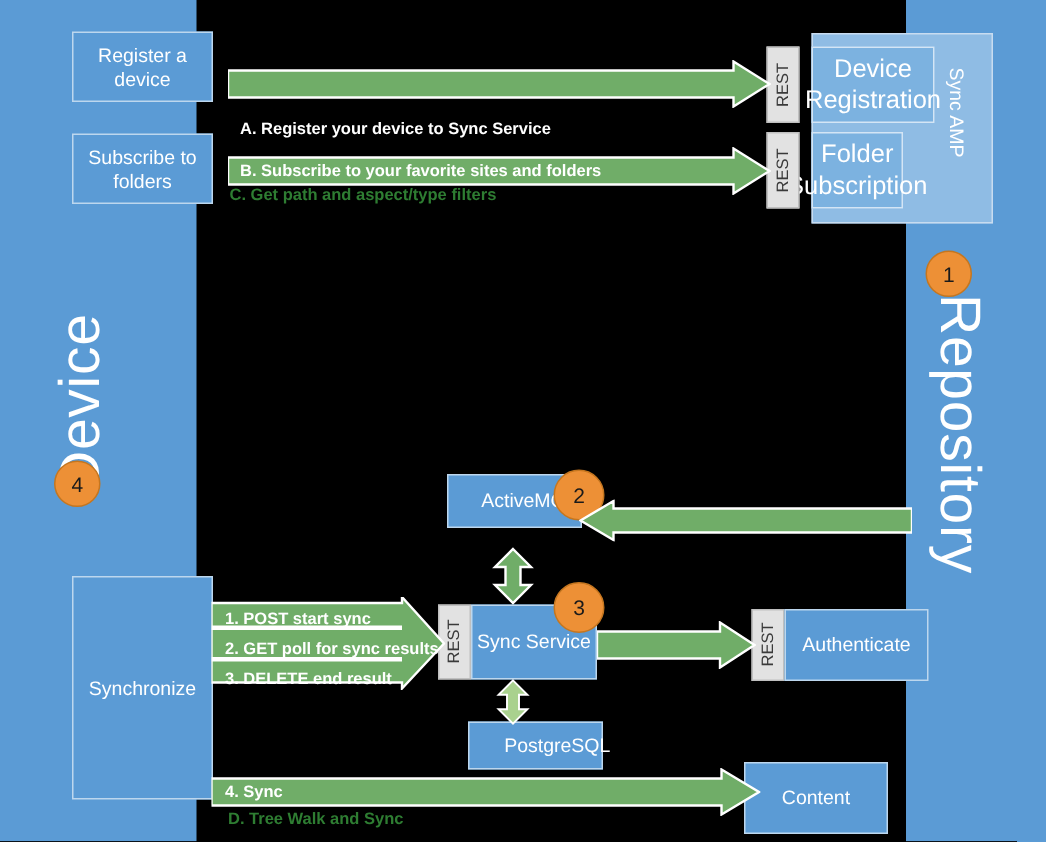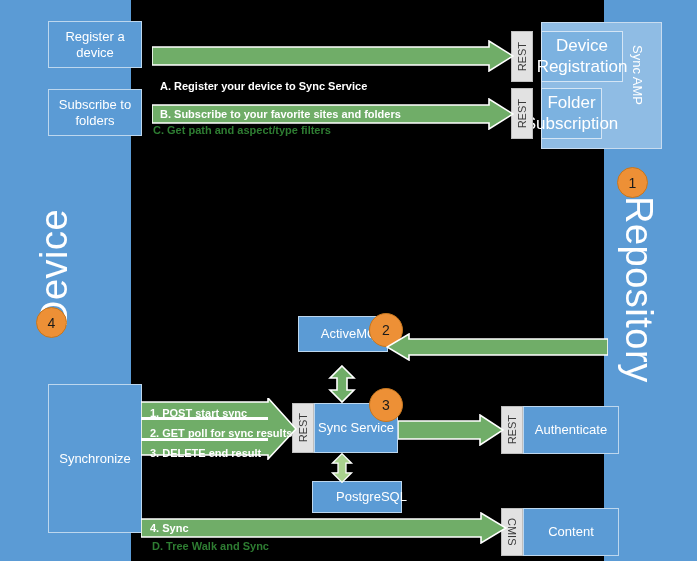--- a/index.html
+++ b/index.html
@@ -93,21 +93,21 @@
   <div class="proto up" style="left:501px;top:406px;width:22px;height:48px;">
     <span>REST</span>
   </div>
   <div class="box" style="left:523px;top:406px;width:96px;height:48px;">
     <span>Authenticate</span>
   </div>
 
   <div class="proto" style="left:501px;top:508px;width:22px;height:48px;">
     <span>CMIS</span>
   </div>
-  <div class="box" style="left:523px;top:508px;width:96px;height:48px;">
+  <div class="box" style="left:496px;top:508px;width:96px;height:48px;">
     <span>Content</span>
   </div>
 
   <div class="box" style="left:298px;top:316px;width:90px;height:36px;padding-left:12px;">
     <span>ActiveMQ</span>
   </div>
   <div class="badge" style="left:369px;top:313px;width:32px;height:32px;">2</div>
 
   <div class="proto up" style="left:292px;top:403px;width:22px;height:50px;">
     <span>REST</span>

